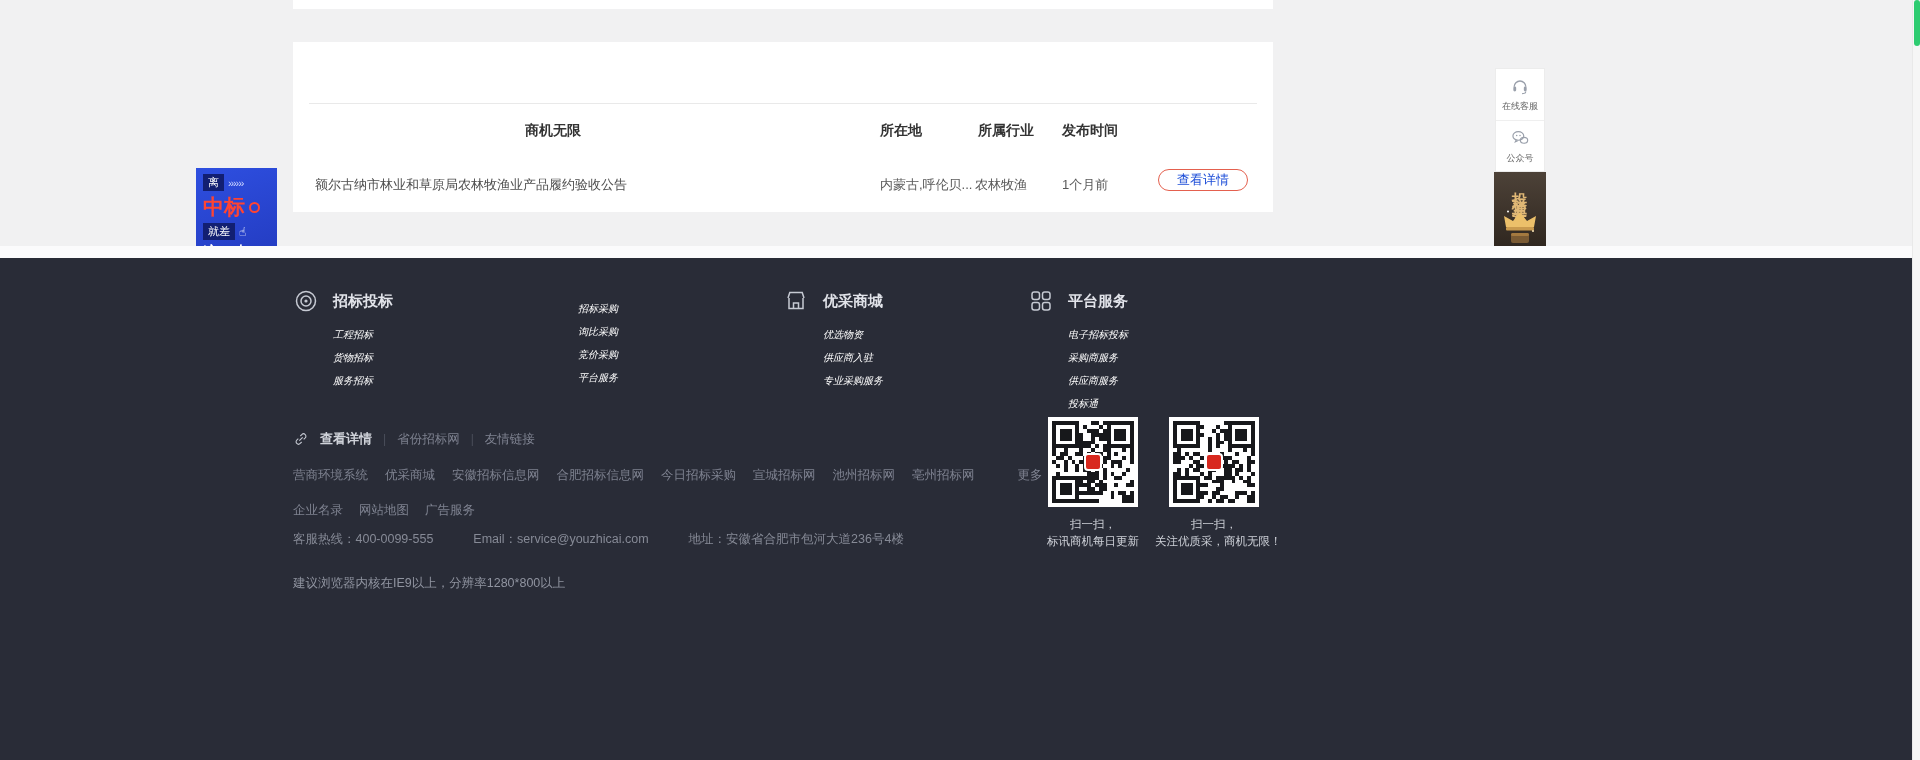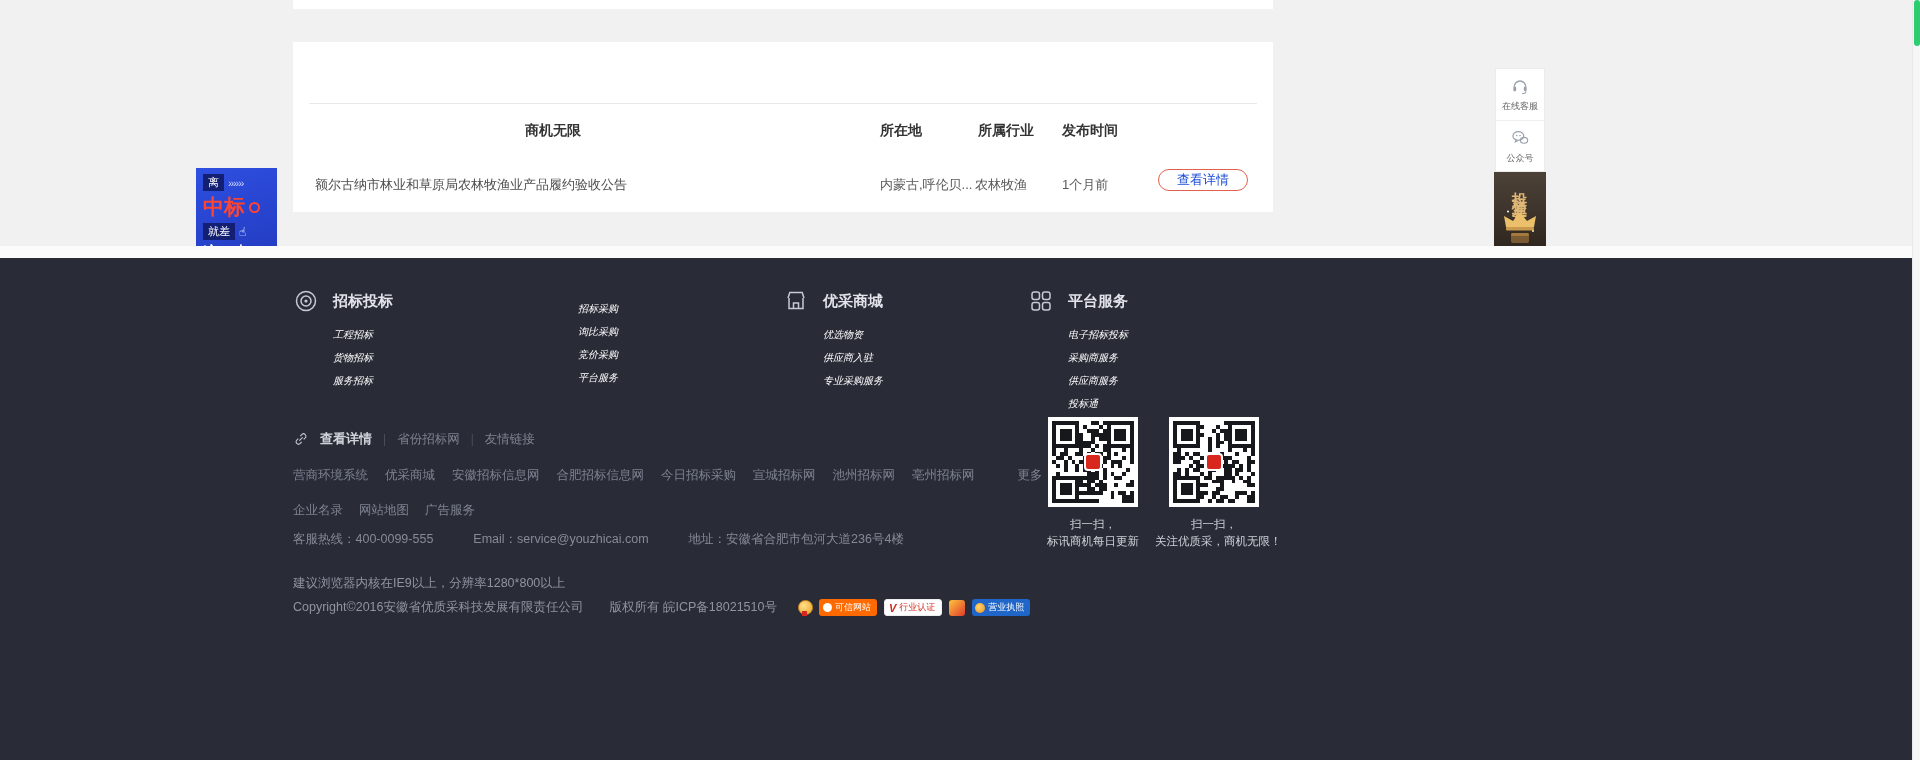--- a/index.html
+++ b/index.html
@@ -321,38 +321,20 @@
 
 
       <div class="contact-row">
         <span>客服热线：400-0099-555</span>
         <span>Email：service@youzhicai.com</span>
         <span>地址：安徽省合肥市包河大道236号4楼</span>
       </div>
 
       <div class="tip">建议浏览器内核在IE9以上，分辨率1280*800以上</div>
 
-      <div class="copy-row">
-        <span>Copyright©2016安徽省优质采科技发展有限责任公司</span>
-        <span>版权所有 皖ICP备18021510号</span>
-        <div class="badges">
-          <span class="medal"></span>
-          <span class="badge badge-trust">
-              <i style="font-style:normal">可信网站</i>
-            </span>
-          <span class="badge badge-cert">
-              <span class="v">V</span>
-              <i style="font-style:normal">行业认证</i>
-            </span>
-          <span class="badge-sq"></span>
-          <span class="badge badge-lic">
-              <i style="font-style:normal">营业执照</i>
-            </span>
-        </div>
-      </div>
 
       <div class="qr-area">
         <div class="qr-item">
           <div class="qr-box">
             <div class="qr-grid">
                 <i style="grid-area: 1 / 1;"></i>
                 <i style="grid-area: 1 / 2;"></i>
                 <i style="grid-area: 1 / 3;"></i>
                 <i style="grid-area: 1 / 4;"></i>
                 <i style="grid-area: 1 / 5;"></i>

